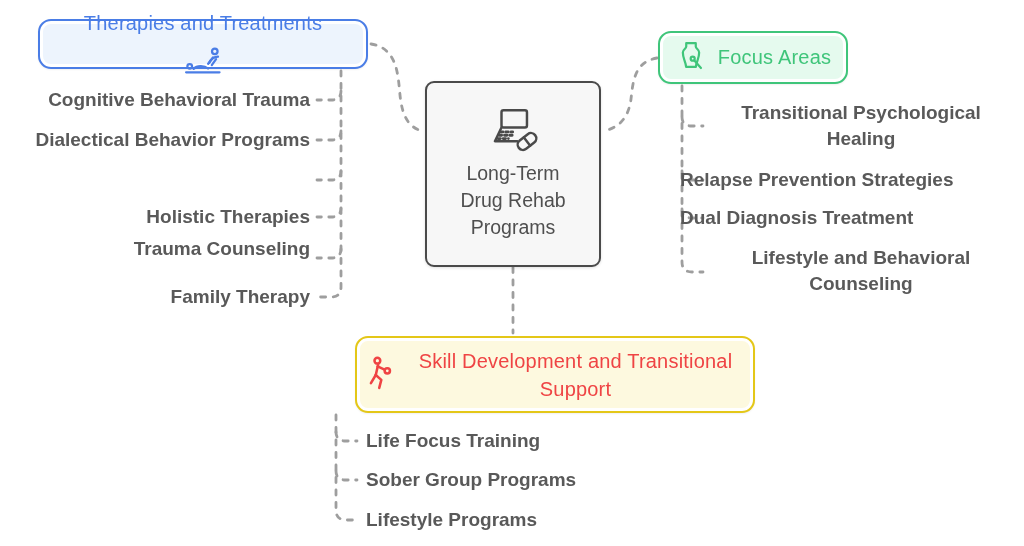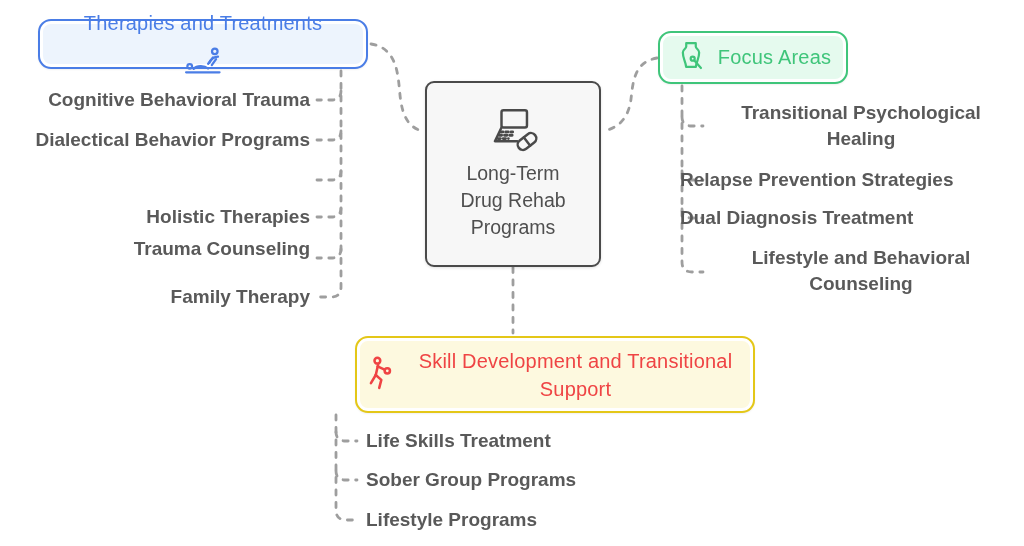--- a/index.html
+++ b/index.html
@@ -120,17 +120,17 @@
   <div class="item l" style="top:127px">Dialectical Behavior Programs</div>
   <div class="item l" style="top:204px">Holistic Therapies</div>
   <div class="item l" style="top:236px">Trauma Counseling</div>
   <div class="item l" style="top:284px">Family Therapy</div>
 
   <div class="item r c" style="top:100px">Transitional Psychological Healing</div>
   <div class="item r" style="top:167px">Relapse Prevention Strategies</div>
   <div class="item r" style="top:205px">Dual Diagnosis Treatment</div>
   <div class="item r c" style="top:245px">Lifestyle and Behavioral Counseling</div>
 
-  <div class="item b" style="top:428px">Life Skills Treatment</div>
+  <div class="item b" style="top:428px">Life Focus Training</div>
   <div class="item b" style="top:467px">Sober Group Programs</div>
   <div class="item b" style="top:507px">Lifestyle Programs</div>
 
 </div>
 
 </body></html>

